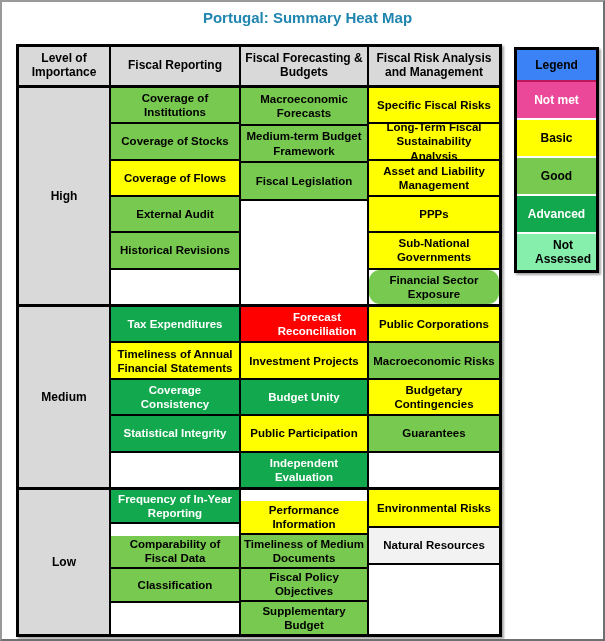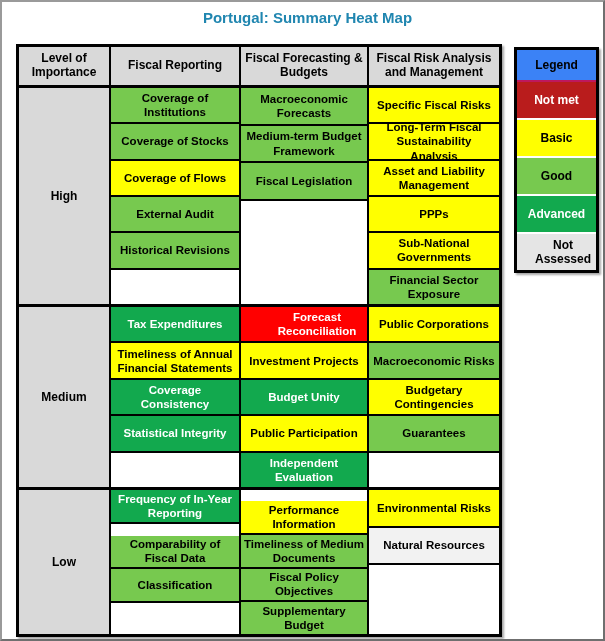--- a/index.html
+++ b/index.html
@@ -100,21 +100,21 @@
             <div class="cell" style="flex-grow: 1; background: rgb(119, 201, 79); color: rgb(0, 0, 0);">Medium-term Budget Framework</div>
             <div class="cell" style="flex-grow: 1; background: rgb(119, 201, 79); color: rgb(0, 0, 0);">Fiscal Legislation</div>
             <div class="cell" style="flex-grow: 3; background: rgb(255, 255, 255); color: rgb(0, 0, 0);"></div>
           </div>
           <div class="col-stack w-c2 last">
             <div class="cell" style="flex-grow: 1; background: rgb(255, 255, 0); color: rgb(0, 0, 0);">Specific Fiscal Risks</div>
             <div class="cell" style="flex-grow: 1; background: rgb(255, 255, 0); color: rgb(0, 0, 0);">Long-Term Fiscal Sustainability Analysis</div>
             <div class="cell" style="flex-grow: 1; background: rgb(255, 255, 0); color: rgb(0, 0, 0);">Asset and Liability Management</div>
             <div class="cell" style="flex-grow: 1; background: rgb(255, 255, 0); color: rgb(0, 0, 0);">PPPs</div>
             <div class="cell" style="flex-grow: 1; background: rgb(255, 255, 0); color: rgb(0, 0, 0);">Sub-National Governments</div>
-            <div class="cell" style="flex-grow: 1; background: rgb(119, 201, 79); color: rgb(0, 0, 0);">Financial Sector Exposure</div>
+            <div class="cell" style="flex-grow: 1; background: rgb(119, 201, 79); color: rgb(0, 0, 0); border-radius: 11px;">Financial Sector Exposure</div>
           </div>
         </div>
         <div class="section" style="height: 180px;">
           <div class="imp-cell w-imp">Medium</div>
           <div class="col-stack w-c0">
             <div class="cell" style="flex-grow: 1; background: rgb(18, 169, 78); color: rgb(255, 255, 255);">Tax Expenditures</div>
             <div class="cell" style="flex-grow: 1; background: rgb(255, 255, 0); color: rgb(0, 0, 0);">Timeliness of Annual Financial Statements</div>
             <div class="cell" style="flex-grow: 1; background: rgb(18, 169, 78); color: rgb(255, 255, 255);">Coverage Consistency</div>
             <div class="cell" style="flex-grow: 1; background: rgb(18, 169, 78); color: rgb(255, 255, 255);">Statistical Integrity</div>
             <div class="cell" style="flex-grow: 1; background: rgb(255, 255, 255); color: rgb(0, 0, 0);"></div>
@@ -153,21 +153,21 @@
             <div class="cell" style="flex-grow: 1; background: rgb(242, 242, 242); color: rgb(0, 0, 0);">Natural Resources</div>
             <div class="cell" style="flex-grow: 2; background: rgb(255, 255, 255); color: rgb(0, 0, 0);"></div>
           </div>
         </div>
       </div>
   </div>
 
   <div class="legend">
     <div class="legend-header">Legend</div>
     <div id="legend-items">
-        <div class="legend-item" style="background: #b91c1c; color: rgb(255, 255, 255);">Not met</div>
+        <div class="legend-item" style="background: #ec4899; color: rgb(255, 255, 255);">Not met</div>
         <div class="legend-item" style="background: rgb(255, 255, 0); color: rgb(0, 0, 0);">Basic</div>
         <div class="legend-item" style="background: rgb(119, 201, 79); color: rgb(0, 0, 0);">Good</div>
         <div class="legend-item" style="background: rgb(18, 169, 78); color: rgb(255, 255, 255);">Advanced</div>
-        <div class="legend-item" style="background: #e5e5e5; color: rgb(0, 0, 0); padding-left: 13px;">Not Assessed</div>
+        <div class="legend-item" style="background: #86efac; color: rgb(0, 0, 0); padding-left: 13px;">Not Assessed</div>
       </div>
   </div>
 
 </div>
 
 </body></html>

